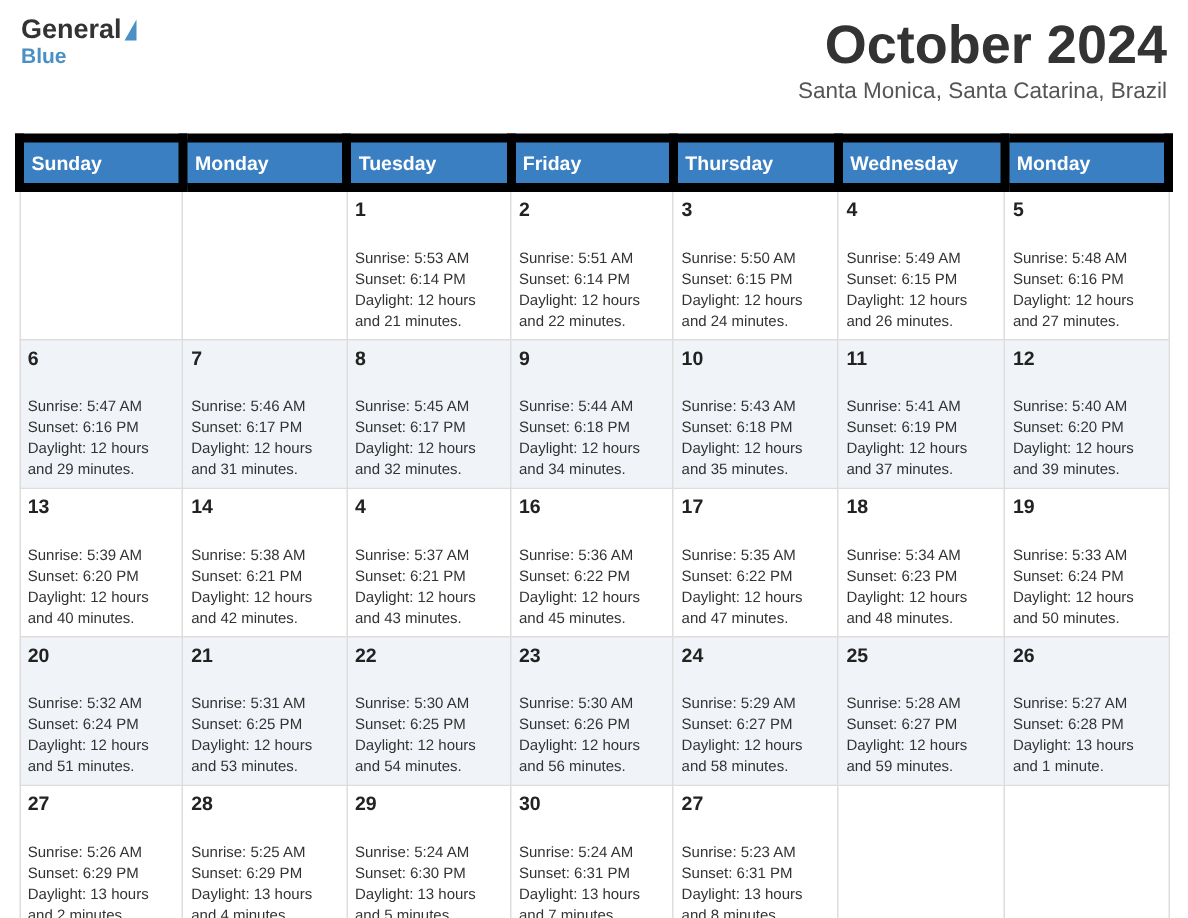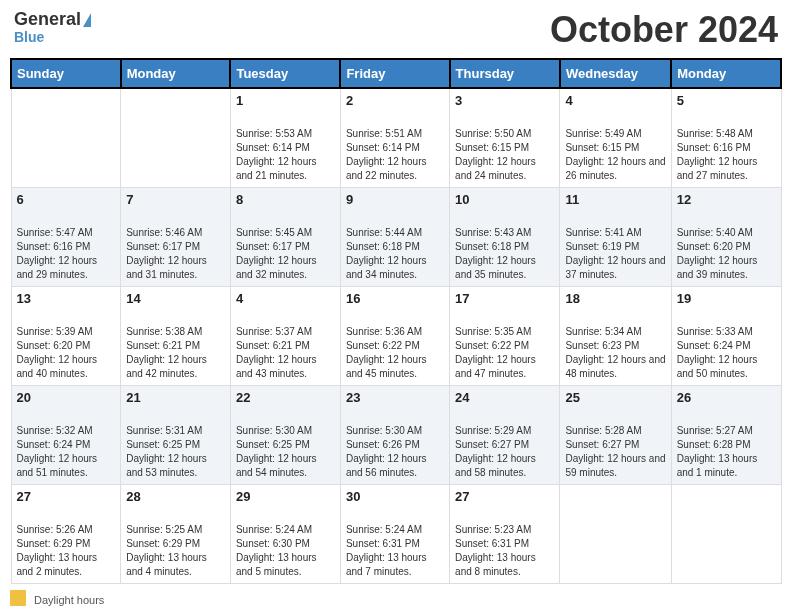--- a/index.html
+++ b/index.html
@@ -7,21 +7,21 @@
       font-family: Arial, sans-serif;
       background: #fff;
       width: 792px;
       min-height: 612px;
       padding: 10px;
     }
     .header {
       display: flex;
       justify-content: space-between;
       align-items: flex-start;
-      margin-bottom: 8px;
+      margin-bottom: 20px;
       padding: 0 4px;
     }
     .logo {
       display: flex;
       flex-direction: column;
       align-items: flex-start;
     }
     .logo-general {
       font-size: 18px;
       font-weight: bold;
@@ -65,21 +65,21 @@
       border-collapse: collapse;
       font-size: 11px;
     }
     thead tr th {
       background: #3a7fc1;
       color: #fff;
       text-align: left;
       padding: 6px 5px;
       font-size: 13px;
       font-weight: bold;
-      border: 2px solid #000000;
+      border: 6px solid #000000;
     }
     tbody tr {
       border-bottom: 1px solid #ccc;
     }
     tbody tr:nth-child(odd) {
       background: #fff;
     }
     tbody tr:nth-child(even) {
       background: #f0f4f8;
     }
@@ -126,20 +126,21 @@
 <div class="header">
   <div class="logo">
     <div class="logo-row">
       <span class="logo-general">General</span>
       <span class="logo-triangle"></span>
     </div>
     <span class="logo-blue">Blue</span>
   </div>
   <div class="title-block">
     <div class="month-title">October 2024</div>
+    <div class="location">Santa Monica, Santa Catarina, Brazil</div>
   </div>
 </div>
 
 <table>
   <thead>
     <tr>
     <th>Sunday</th>
         <th>Monday</th>
         <th>Tuesday</th>
         <th>Friday</th>

